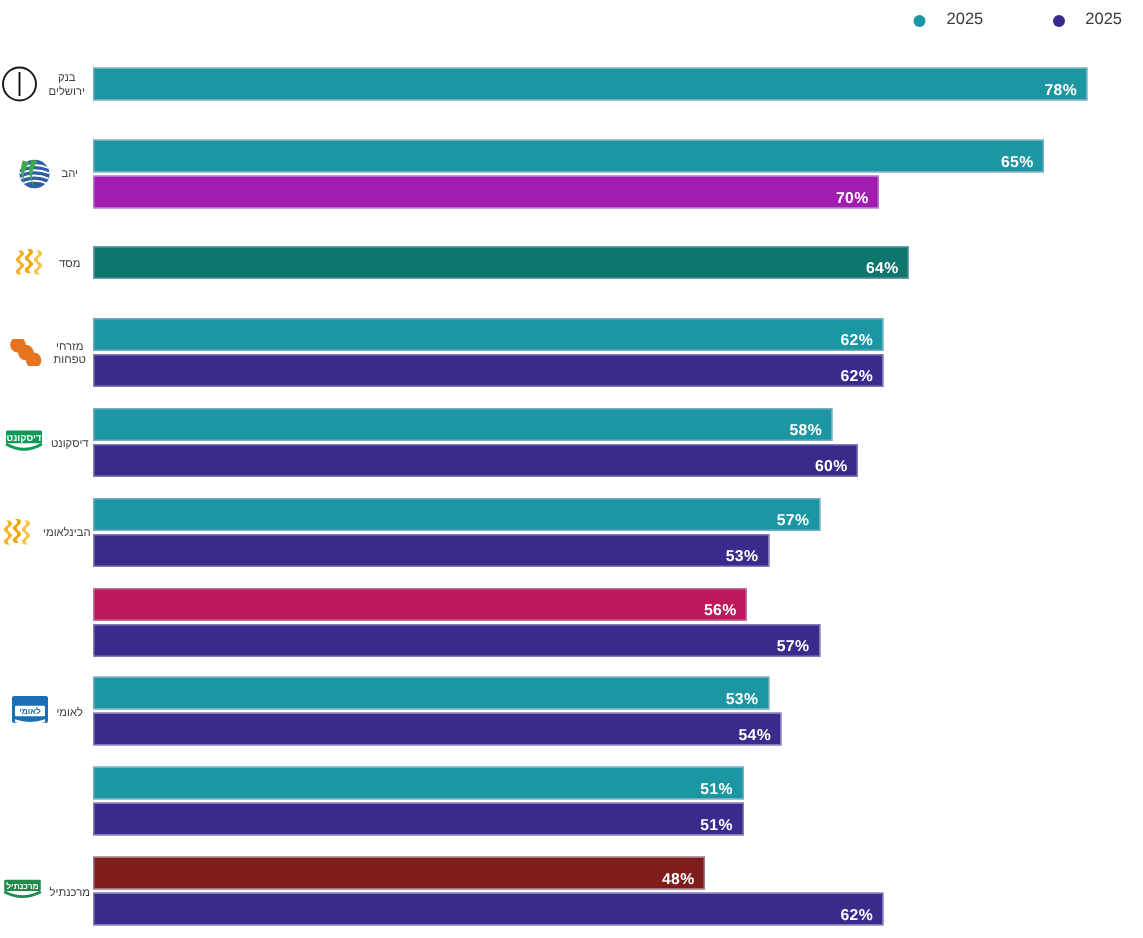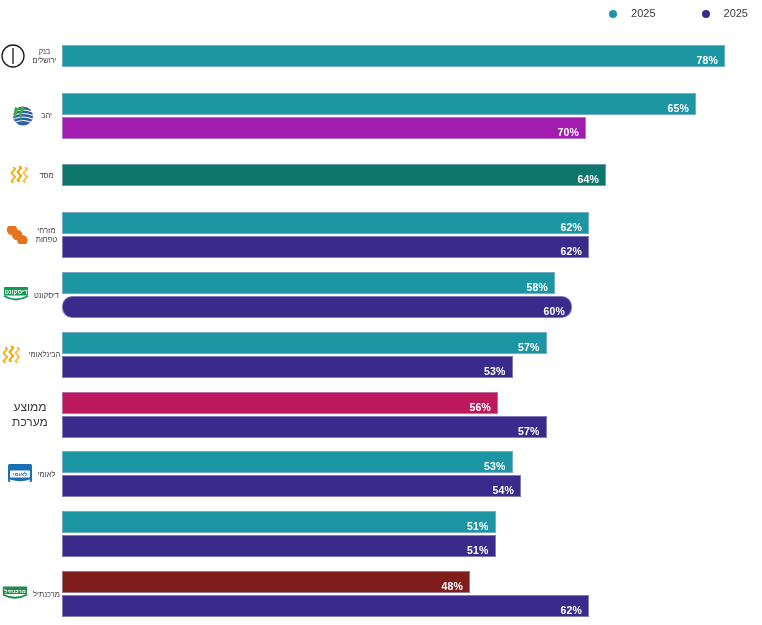--- a/index.html
+++ b/index.html
@@ -224,21 +224,21 @@
               <text x="15" y="9" font-family="Liberation Sans, sans-serif" font-size="6.4" font-weight="bold" fill="#ffffff" text-anchor="middle">דיסקונט</text>
               <path d="M3 11 q12 7 24 0" stroke="#0f9a57" stroke-width="2" fill="none"></path>
             </svg>
           </div>
           <div class="cat-label">דיסקונט</div>
         </div>
         <div class="bars">
           <div class="bar" style="width: 493px; background: rgb(29, 150, 164);">
             <span class="bar-value">58%</span>
           </div>
-          <div class="bar" style="width: 510px; background: rgb(58, 42, 140); border-radius: 10px;">
+          <div class="bar" style="width: 510px; background: rgb(58, 42, 140);">
             <span class="bar-value">60%</span>
           </div>
         </div>
       </div>
       <div class="row" style="top: 299px; height: 59.8px;">
         <div class="cat">
           <div class="logo">
             <svg width="26" height="24" viewBox="0 0 26 24">
               <g fill="#f5b323">
                 <path d="M4 4 q3 2 0 4 q-3 2 0 4 q3 2 0 4 q-3 2 0 4 l2.6 0 q-3-2 0-4 q3-2 0-4 q-3-2 0-4 q3-2 0-4 z"></path>
@@ -252,24 +252,20 @@
         <div class="bars">
           <div class="bar" style="width: 484.5px; background: rgb(29, 150, 164);">
             <span class="bar-value">57%</span>
           </div>
           <div class="bar" style="width: 450.5px; background: rgb(58, 42, 140);">
             <span class="bar-value">53%</span>
           </div>
         </div>
       </div>
       <div class="row" style="top: 358.8px; height: 59.8px;">
-        <div class="cat">
-          <div class="cat-label big">ממוצע
-מערכת</div>
-        </div>
         <div class="bars">
           <div class="bar" style="width: 436px; background: #be185d;">
             <span class="bar-value">56%</span>
           </div>
           <div class="bar" style="width: 484.5px; background: rgb(58, 42, 140);">
             <span class="bar-value">57%</span>
           </div>
         </div>
       </div>
       <div class="row" style="top: 418.6px; height: 59.8px;">

